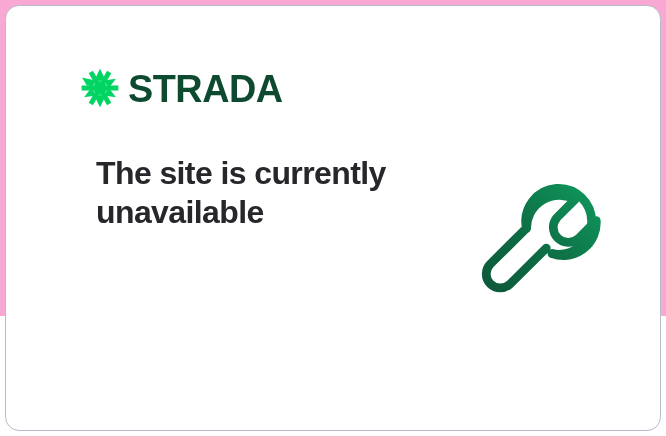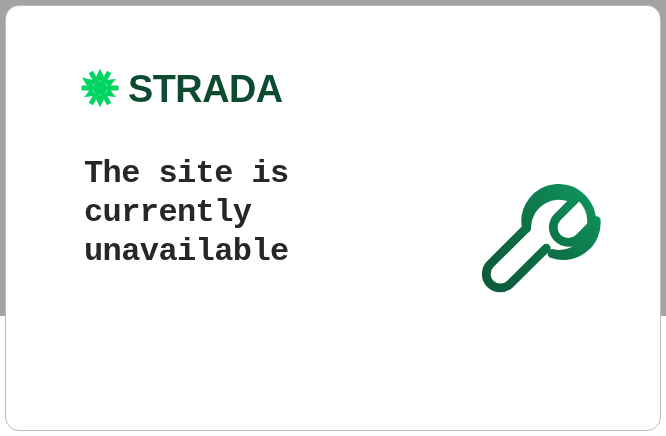--- a/index.html
+++ b/index.html
@@ -13,21 +13,21 @@
     overflow: hidden;
     font-family: "Liberation Sans", sans-serif;
     -webkit-font-smoothing: antialiased;
   }
 
   
   .page {
     position: relative;
     width: 666px;
     height: 316px;
-    background: #a3a3a3;
+    background: #f9a8d4;
     box-sizing: border-box;
   }
   .card {
     position: absolute;
     left: 5px;
     top: 5px;
     width: 656px;
     height: 426px;
     box-sizing: border-box;
     background: #ffffff;
@@ -64,25 +64,25 @@
     letter-spacing: -0.5px;
     color: #0d4a2f;
     line-height: 1;
     transform: scaleX(0.97);
     transform-origin: left center;
     white-space: nowrap;
   }
 
   
   .headline {
-    margin: 4px;
+    margin: 16px;
     padding: 0;
     margin-top: 44px;
     width: 330px;
-    font-family: Liberation Mono, monospace;
+    font-family: Liberation Sans, sans-serif;
     font-size: 32px;
     font-weight: bold;
     line-height: 1.22;
     letter-spacing: -0.6px;
     color: #26262b;
   }
 
   
   .body-copy {
     margin: 0;

